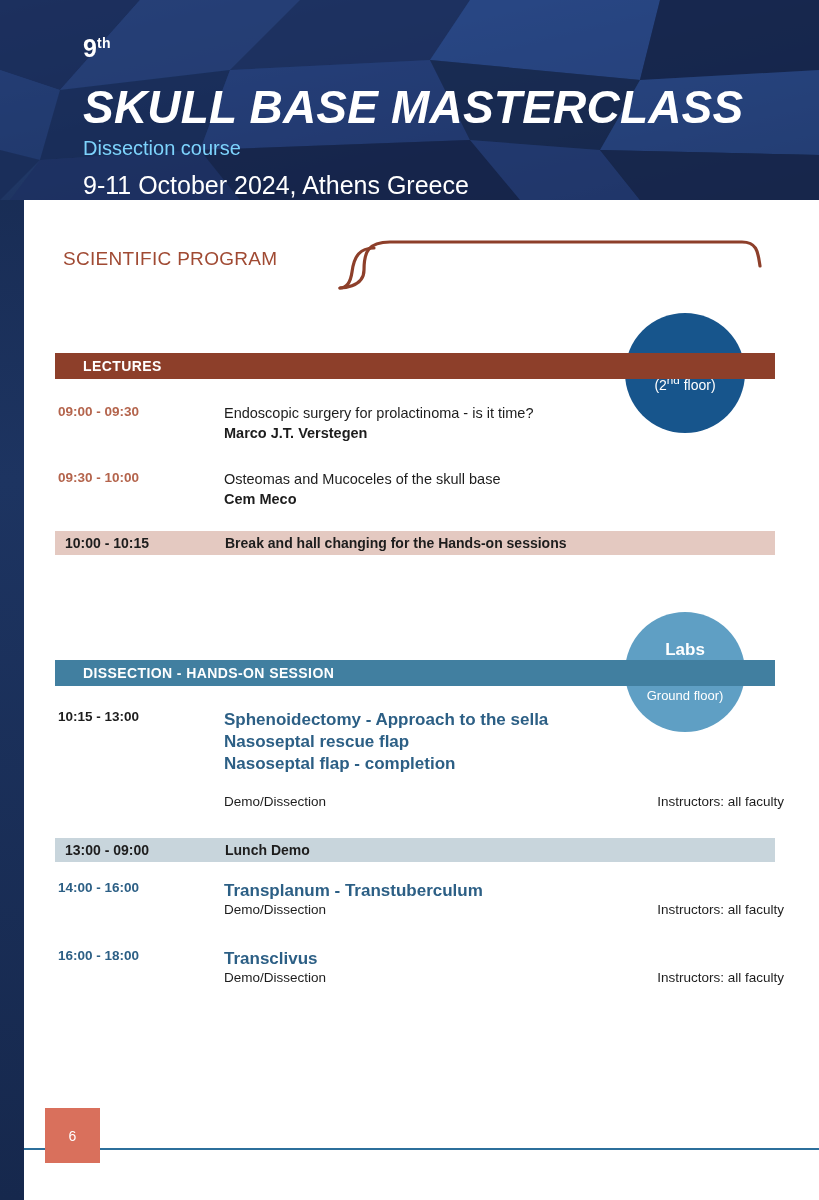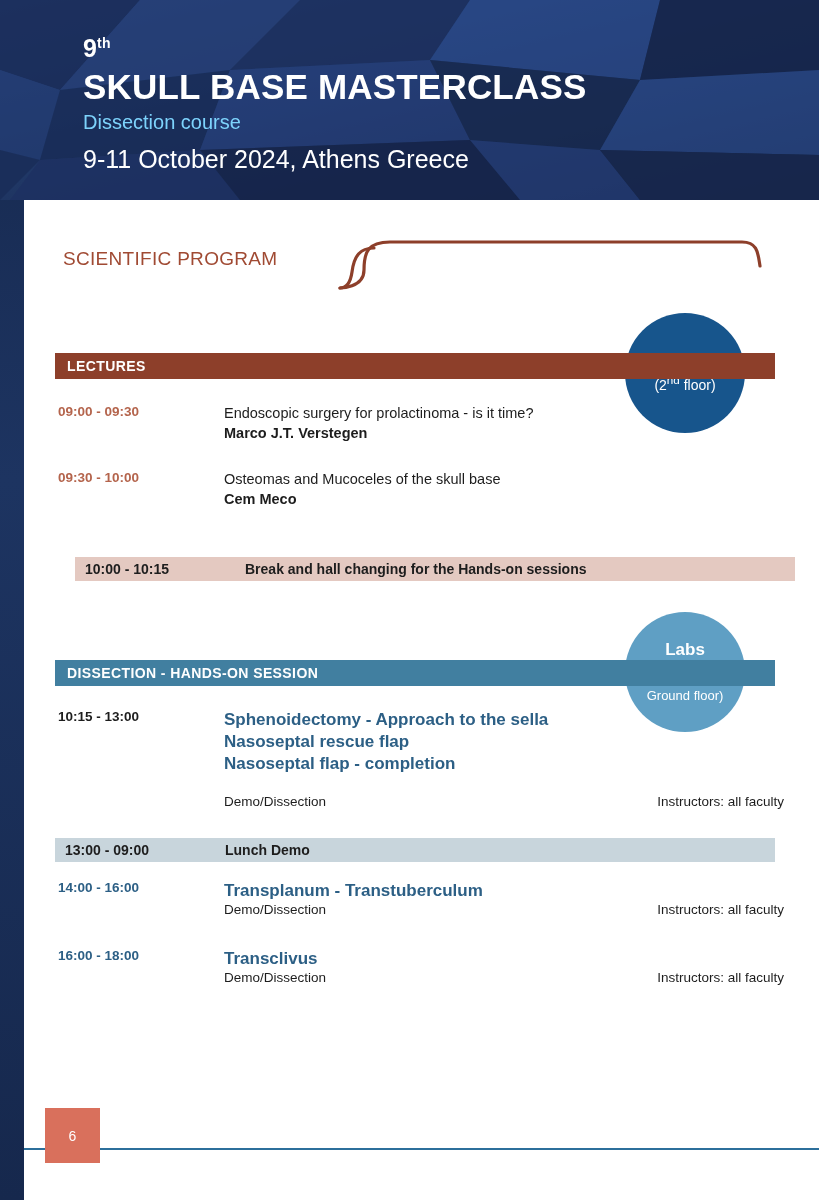--- a/index.html
+++ b/index.html
@@ -51,25 +51,26 @@
     font-weight: bold;
     line-height: 1;
     letter-spacing: 0.2px;
   }
   .hdr-ordinal sup {
     font-size: 14px;
     font-weight: bold;
     vertical-align: super;
   }
   .hdr-title {
-    font-size: 35px;
+    font-size: 46px;
     font-weight: bold;
     letter-spacing: 0.2px;
     line-height: 1.15;
-    margin-top: 6px;
+    margin-top: 20px;
+    font-style: italic;
   }
   .hdr-sub {
     font-size: 20px;
     font-weight: normal;
     line-height: 1.2;
     margin-top: 2px;
     color: #7dd3fc;
   }
   .hdr-date {
     font-size: 25px;
@@ -111,21 +112,21 @@
   }
 
   
   .bar {
     position: absolute;
     height: 26px;
     left: 55px;
     width: 720px;
     display: flex;
     align-items: center;
-    padding-left: 12px;
+    padding-left: 28px;
     color: #ffffff;
     font-size: 14px;
     font-weight: bold;
     letter-spacing: 0.4px;
   }
   .bar-lectures { top: 353px; background: #8d3f2a; }
   .bar-dissection { top: 660px; background: #417fa0; }
 
   
   .hl {
@@ -133,21 +134,21 @@
     left: 55px;
     width: 720px;
     height: 24px;
     display: flex;
     align-items: center;
     font-size: 14px;
     font-weight: bold;
     color: #1d1d1d;
   }
   .hl .hl-time { width: 170px; padding-left: 10px; }
-  .hl-break { top: 557px; background: #e4c9c1; margin-left: 20px; }
+  .hl-break { top: 531px; background: #e4c9c1; }
   .hl-lunch { top: 838px; background: #c8d5dc; }
 
   
   .circle {
     position: absolute;
     border-radius: 50%;
     color: #ffffff;
     display: flex;
     flex-direction: column;
     align-items: center;

